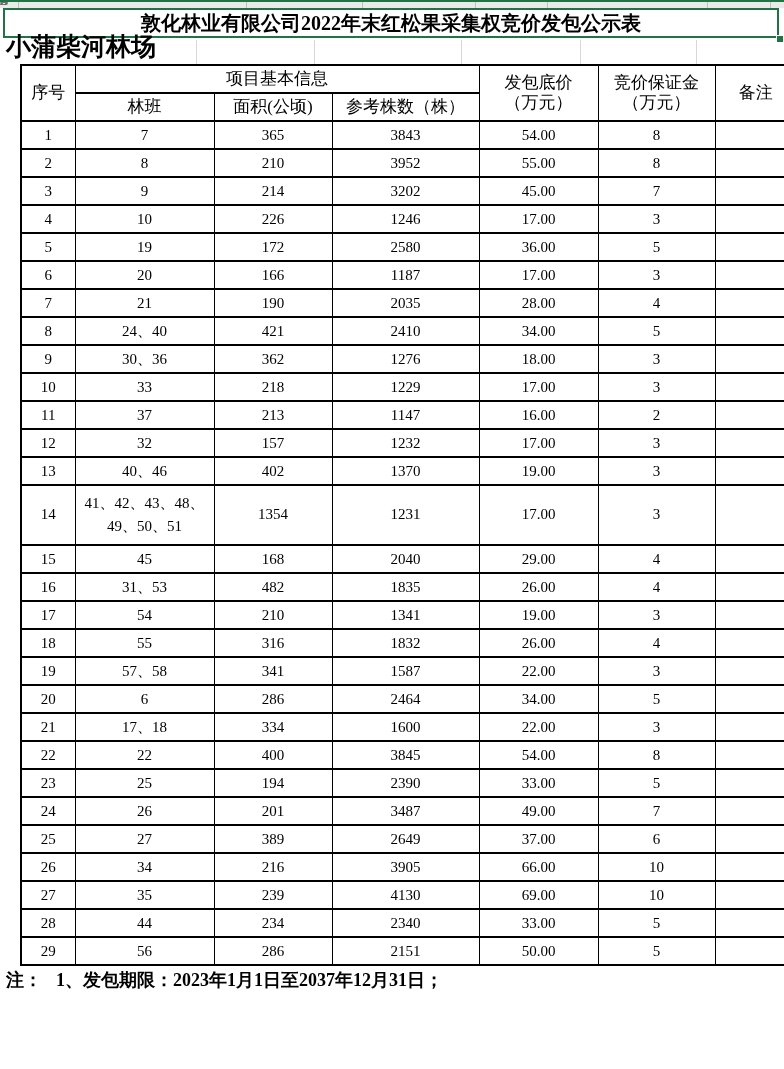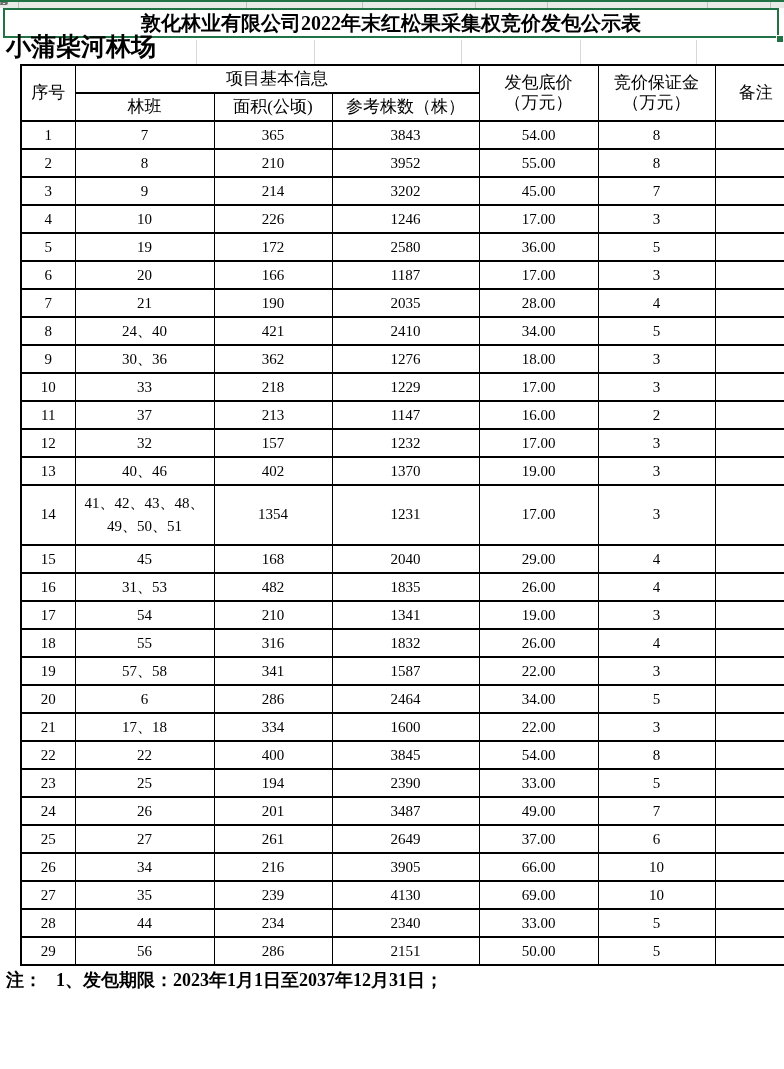--- a/index.html
+++ b/index.html
@@ -358,21 +358,21 @@
     <td>26</td>
     <td>201</td>
     <td>3487</td>
     <td>49.00</td>
     <td>7</td>
     <td></td>
   </tr>
       <tr>
     <td>25</td>
     <td>27</td>
-    <td>261</td>
+    <td>389</td>
     <td>2649</td>
     <td>37.00</td>
     <td>6</td>
     <td></td>
   </tr>
       <tr>
     <td>26</td>
     <td>34</td>
     <td>216</td>
     <td>3905</td>

